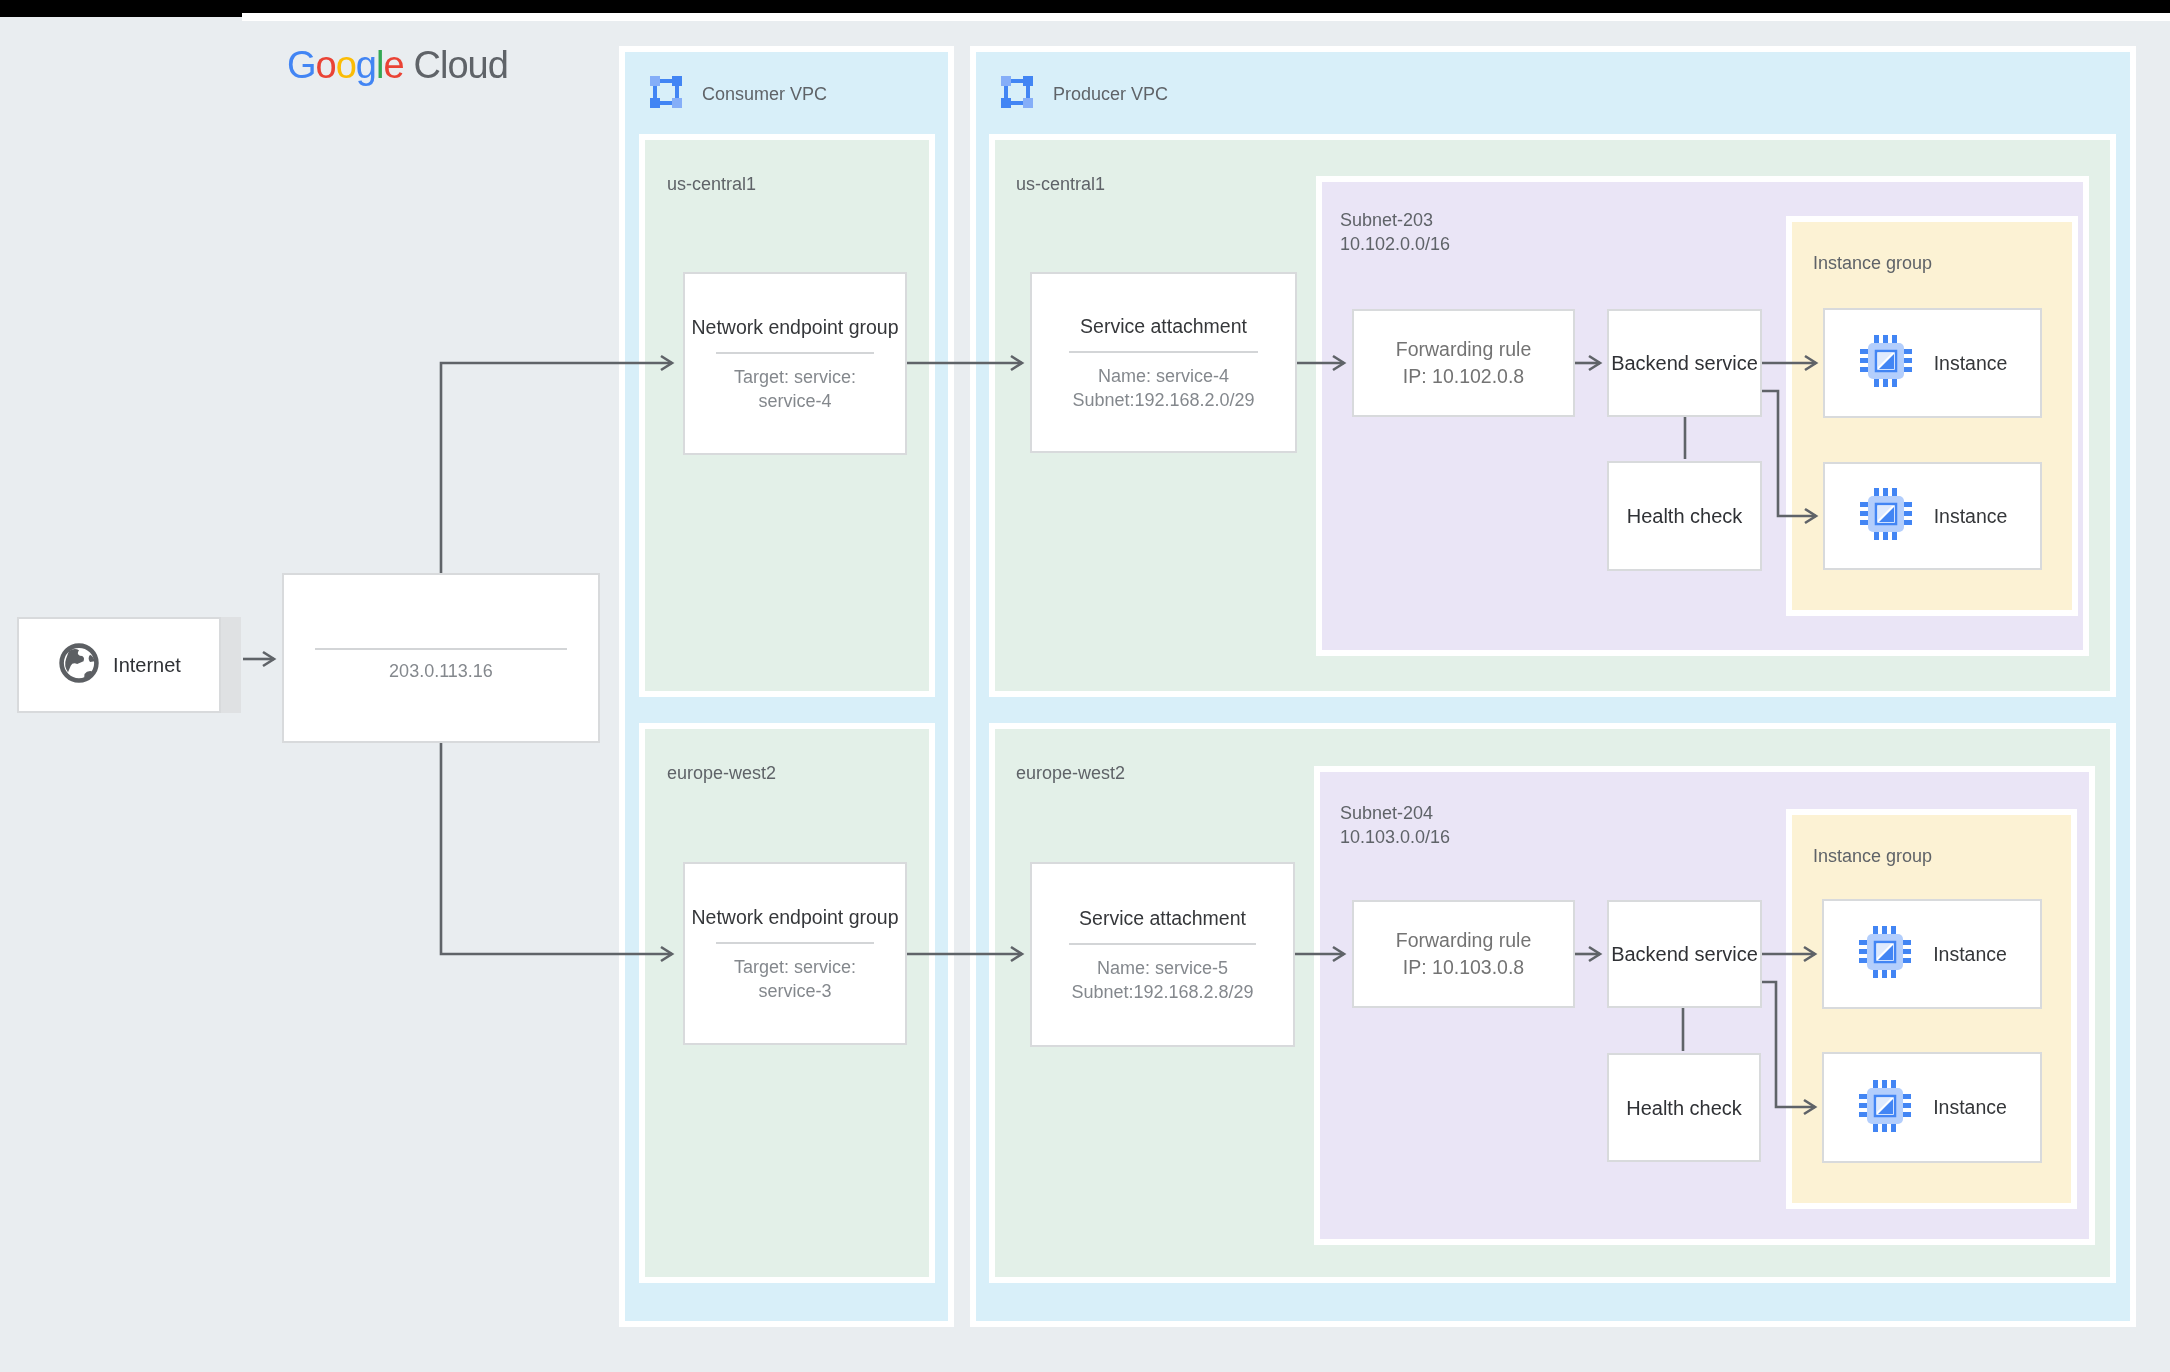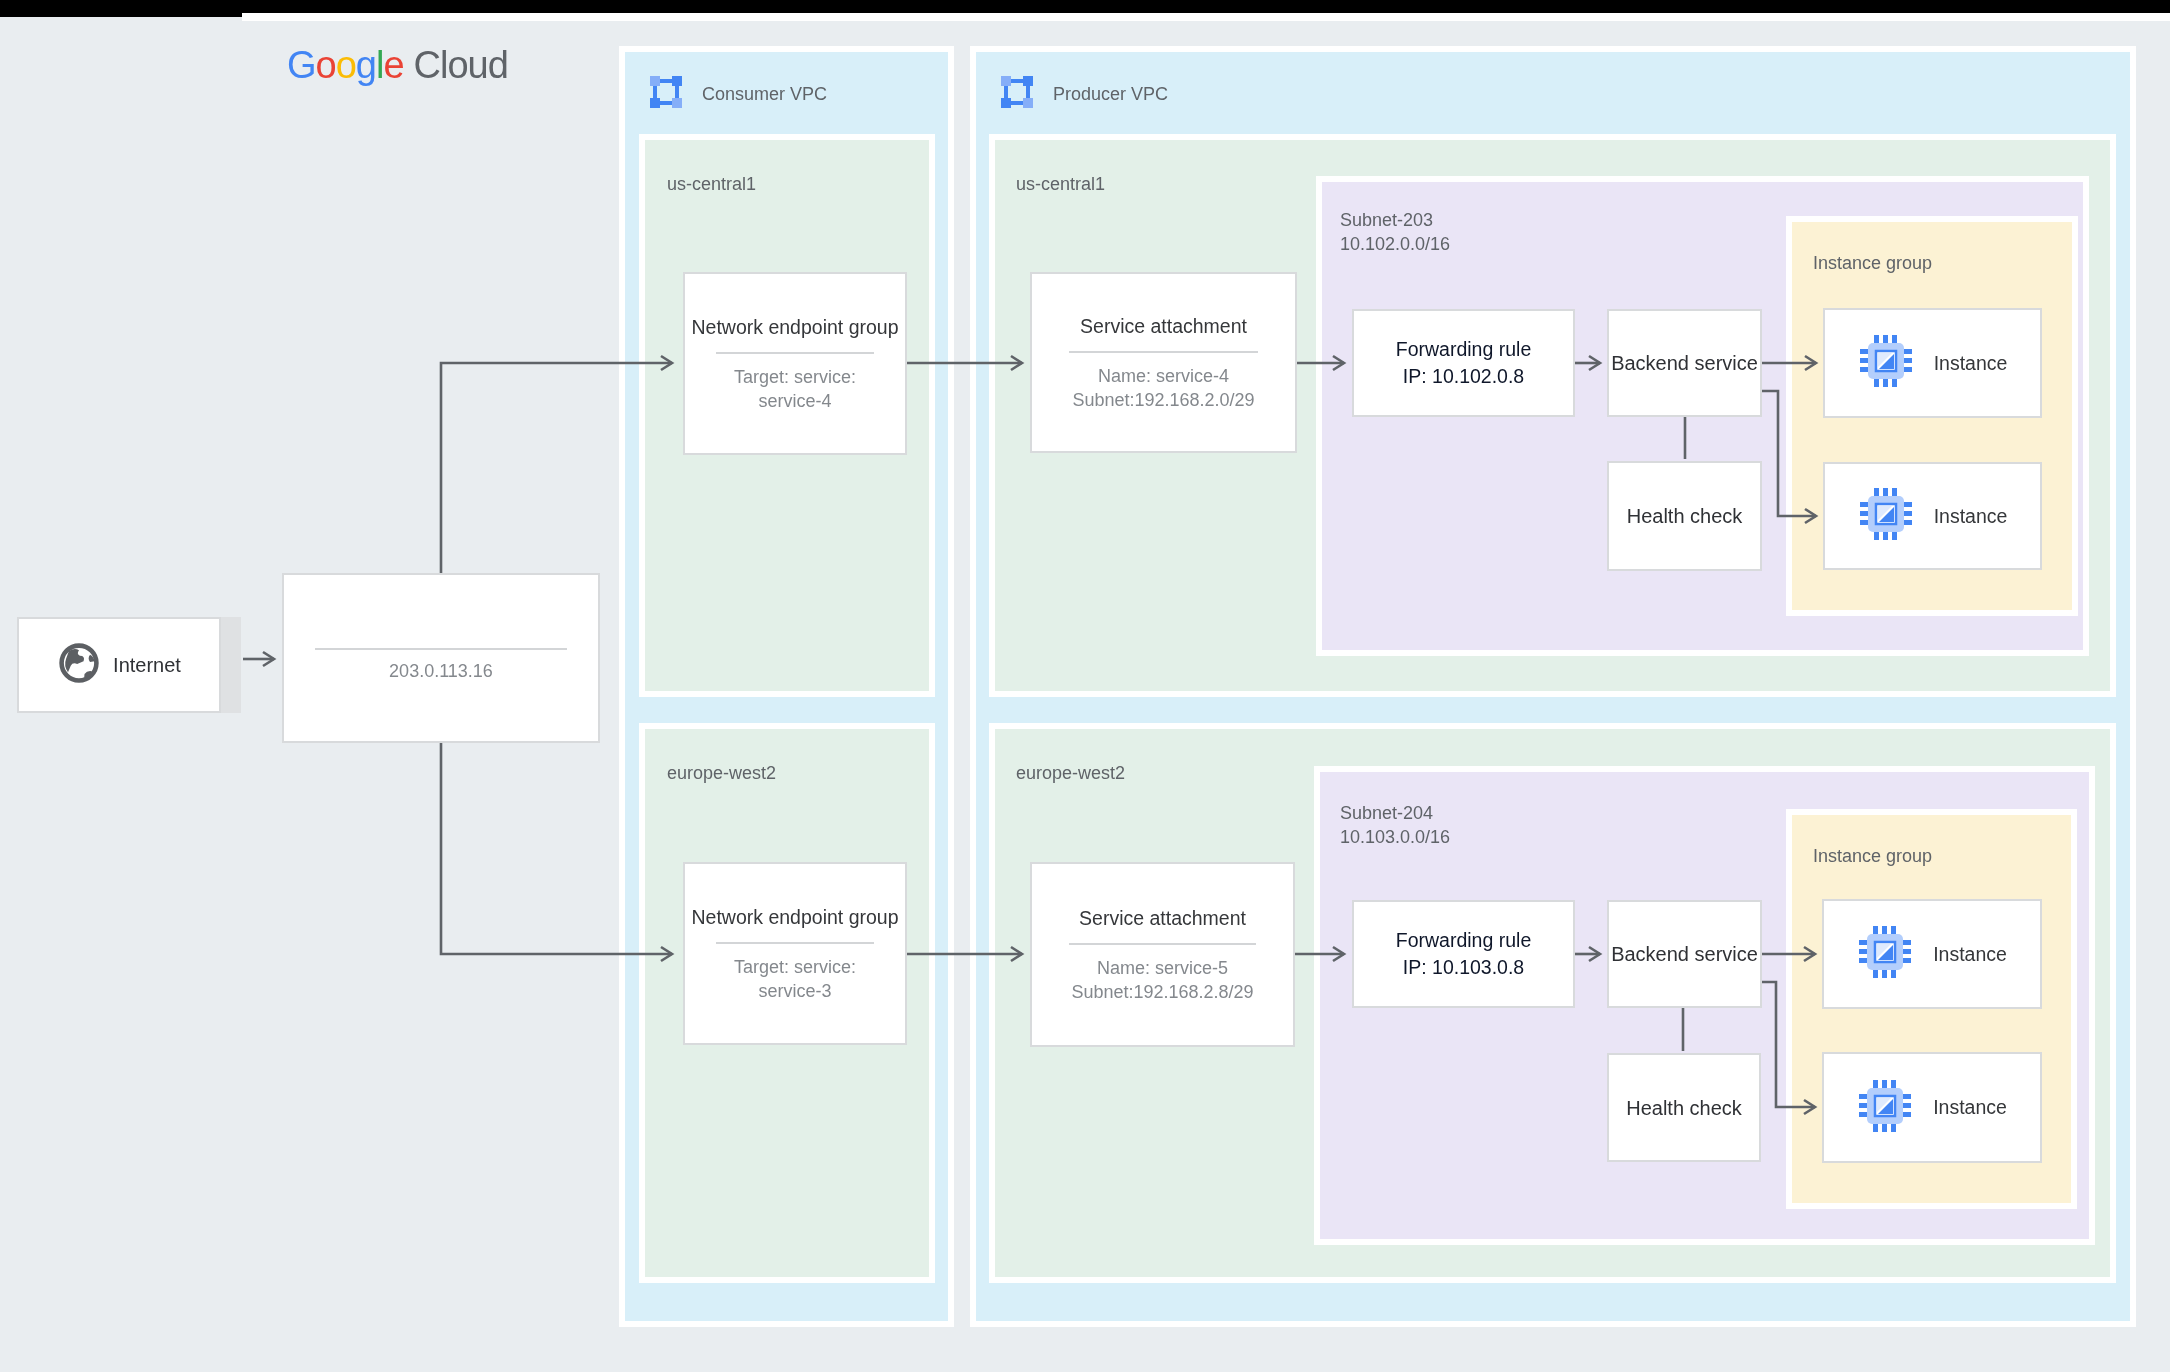--- a/index.html
+++ b/index.html
@@ -38,21 +38,21 @@
   .vpc-header .zone-label{font-size:18px;}
   
   .card{
     background:#fff;border:2px solid var(--card-border);box-sizing:border-box;
     display:flex;flex-direction:column;align-items:center;justify-content:center;
     text-align:center;
   }
   .card-title{font-size:19.5px;line-height:27px;color:#35373a;}
   .card-div{width:72%;border-top:2px solid #d3d5d7;margin:11px 0;}
   .card-sub{font-size:18px;line-height:24px;color:var(--text-gray);}
-  .fr-title{font-size:19.5px;line-height:27px;color:#0f172a;}
+  .fr-title{font-size:19.5px;line-height:27px;color:#737373;}
   .bs-title{font-size:20px;line-height:32px;color:#2f3135;}
   .inst-card{flex-direction:row;gap:20px;}
   .inst-label{font-size:19.5px;color:#35373a;}
   
   .net-shadow{left:220px;top:617px;width:21px;height:96px;background:#dfe1e3;}
   .internet-card{left:17px;top:617px;width:204px;height:96px;flex-direction:row;gap:12px;}
   .internet-label{font-size:20px;color:#2f3135;}
   .lb-card{left:282px;top:573px;width:318px;height:170px;padding:14px 0;}
   .lb-row{display:flex;align-items:center;gap:22px;width:100%;padding-left:30px;box-sizing:border-box;}
   .lb-title{font-size:19.5px;line-height:26px;color:#26282b;text-align:left;}

